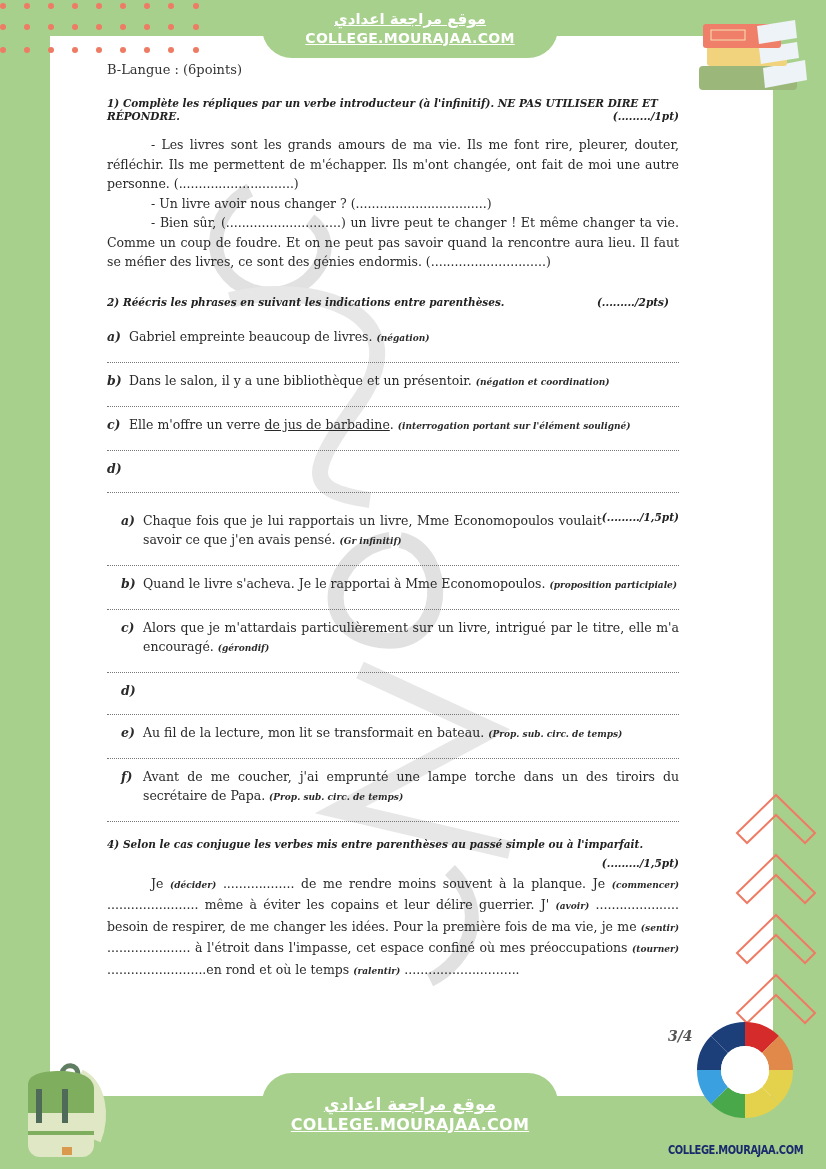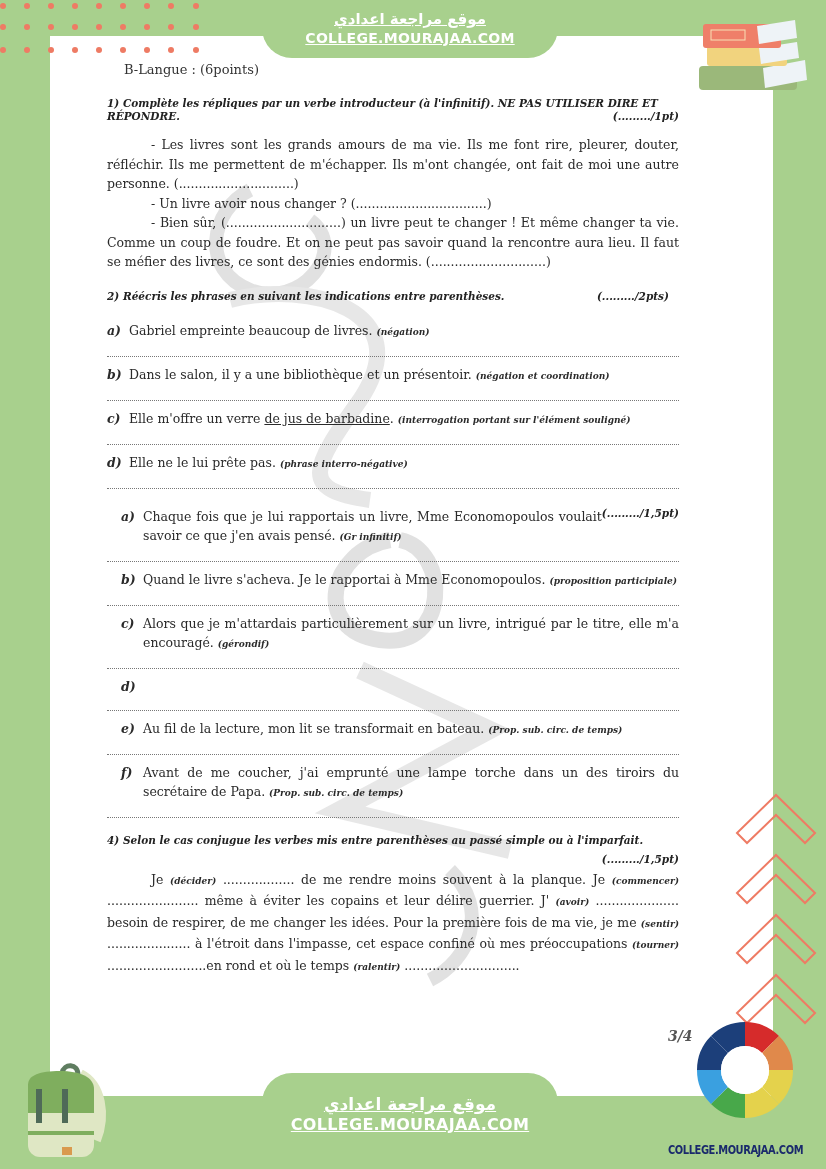--- a/index.html
+++ b/index.html
@@ -34,21 +34,21 @@
   .bottom-tab {
     position: absolute; left: 262px; top: 1073px; width: 296px; height: 96px;
     background: #a8d08d;
     border-radius: 30px 30px 0 0;
     text-align: center; color: #fff;
   }
   .bottom-tab .tab-ar { padding-top: 22px; font-size: 17px; }
   .bottom-tab .tab-en { font-size: 16px; line-height: 24px; }
 
   .content { position: absolute; left: 107px; top: 62px; width: 572px; font-size: 12.5px; }
-  .lang-title { font-size: 13px; margin-bottom: 20px; color: #333; margin-left: 17px; }
+  .lang-title { font-size: 13px; margin-bottom: 20px; color: #333; }
   .q-title { font-weight: bold; font-style: italic; font-size: 10.5px; line-height: 13px; color: #222; }
   .q-title .pts { float: right; }
   .para { font-size: 12.5px; line-height: 19.5px; text-align: justify; }
   .indent { text-indent: 44px; }
   .item { display: flex; font-size: 12.5px; line-height: 19px; }
   .item .lbl { font-weight: bold; font-style: italic; width: 22px; flex: none; }
   .hint { font-weight: bold; font-style: italic; font-size: 9px; text-align: right; }
   .dotted { border-bottom: 1.5px dotted #777; height: 1px; margin: 14px 0 8px 0; }
   .u { text-decoration: underline; }
 
@@ -127,21 +127,21 @@
 <div class="content">
   <div class="lang-title">B-Langue : (6points)</div>
 
   <div class="q-title" style="margin-bottom:12px">
     <span>1) Complète les répliques par un verbe introducteur (à l'infinitif). NE PAS UTILISER DIRE ET RÉPONDRE.</span>
     <span class="pts">(........./1pt)</span>
     <div style="clear:both"></div>
   </div>
   <p class="para indent">- Les livres sont les grands amours de ma vie. Ils me font rire, pleurer, douter, réfléchir. Ils me permettent de m'échapper. Ils m'ont changée, ont fait de moi une autre personne. (.............................)</p>
   <p class="para indent">- Un livre avoir nous changer ? (.................................)</p>
-  <p class="para indent" style="margin-bottom:18px">- Bien sûr, (.............................) un livre peut te changer ! Et même changer ta vie. Comme un coup de foudre. Et on ne peut pas savoir quand la rencontre aura lieu. Il faut se méfier des livres, ce sont des génies endormis. (.............................)</p>
+  <p class="para indent" style="margin-bottom:24px">- Bien sûr, (.............................) un livre peut te changer ! Et même changer ta vie. Comme un coup de foudre. Et on ne peut pas savoir quand la rencontre aura lieu. Il faut se méfier des livres, ce sont des génies endormis. (.............................)</p>
 
   <div class="q-title" style="margin-bottom:18px">
     <span>2) Réécris les phrases en suivant les indications entre parenthèses.</span>
     <span class="pts" style="margin-right:10px">(........./2pts)</span>
   </div>
   <div class="item">
     <span class="lbl">a)</span>
     <span><span>Gabriel empreinte beaucoup de livres.</span> <span class="hint">(négation)</span></span>
   </div>
   <div class="dotted"></div>
@@ -150,21 +150,20 @@
     <span><span>Dans le salon, il y a une bibliothèque et un présentoir.</span> <span class="hint">(négation et coordination)</span></span>
   </div>
   <div class="dotted"></div>
   <div class="item">
     <span class="lbl">c)</span>
     <span><span>Elle m'offre un verre </span><span class="u">de jus de barbadine</span><span>.</span> <span class="hint">(interrogation portant sur l'élément souligné)</span></span>
   </div>
   <div class="dotted"></div>
   <div class="item">
     <span class="lbl">d)</span>
-    <span><span>Elle ne le lui prête pas.</span> <span class="hint">(phrase interro-négative)</span></span>
   </div>
   <div class="dotted" style="margin-bottom:18px"></div>
 
   <div class="q-title" style="margin-bottom:8px">
     <span class="pts">(........./1,5pt)</span>
   </div>
   <div class="item" style="padding-left:14px; text-align:justify">
     <span class="lbl">a)</span>
     <span><span>Chaque fois que je lui rapportais un livre, Mme Economopoulos voulait savoir ce que j'en avais pensé.</span> <span class="hint">(Gr infinitif)</span></span>
   </div>

